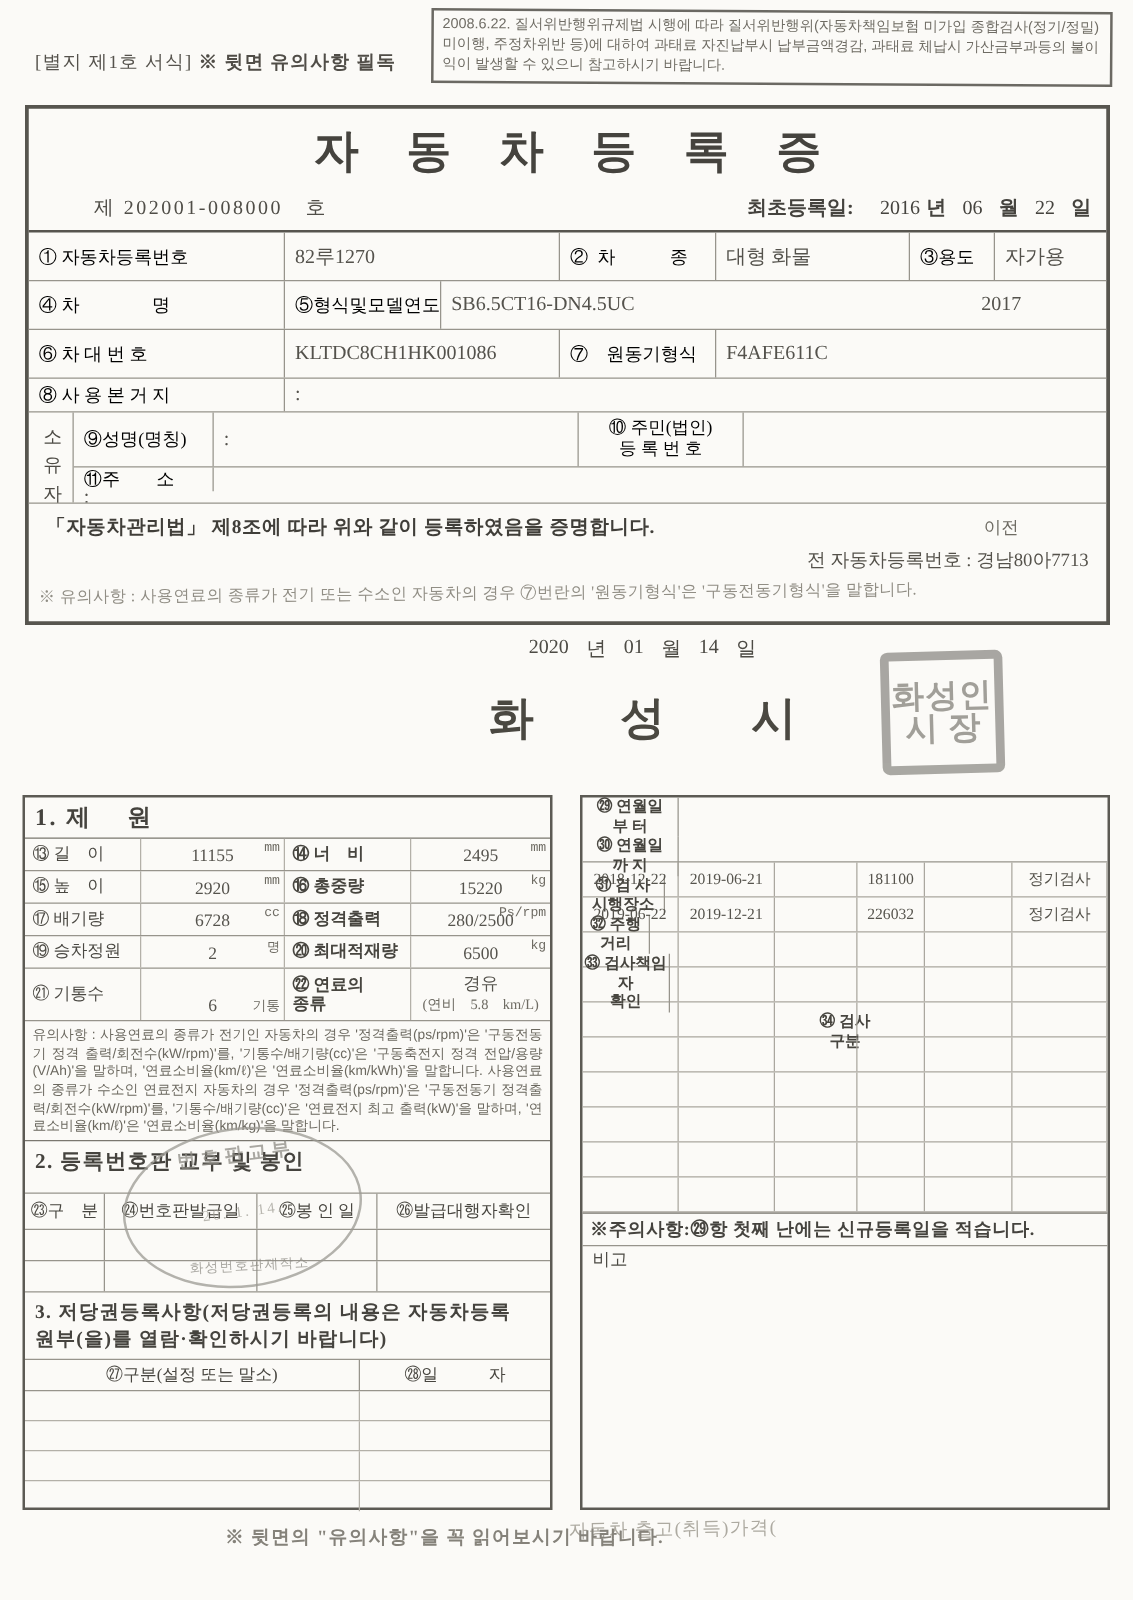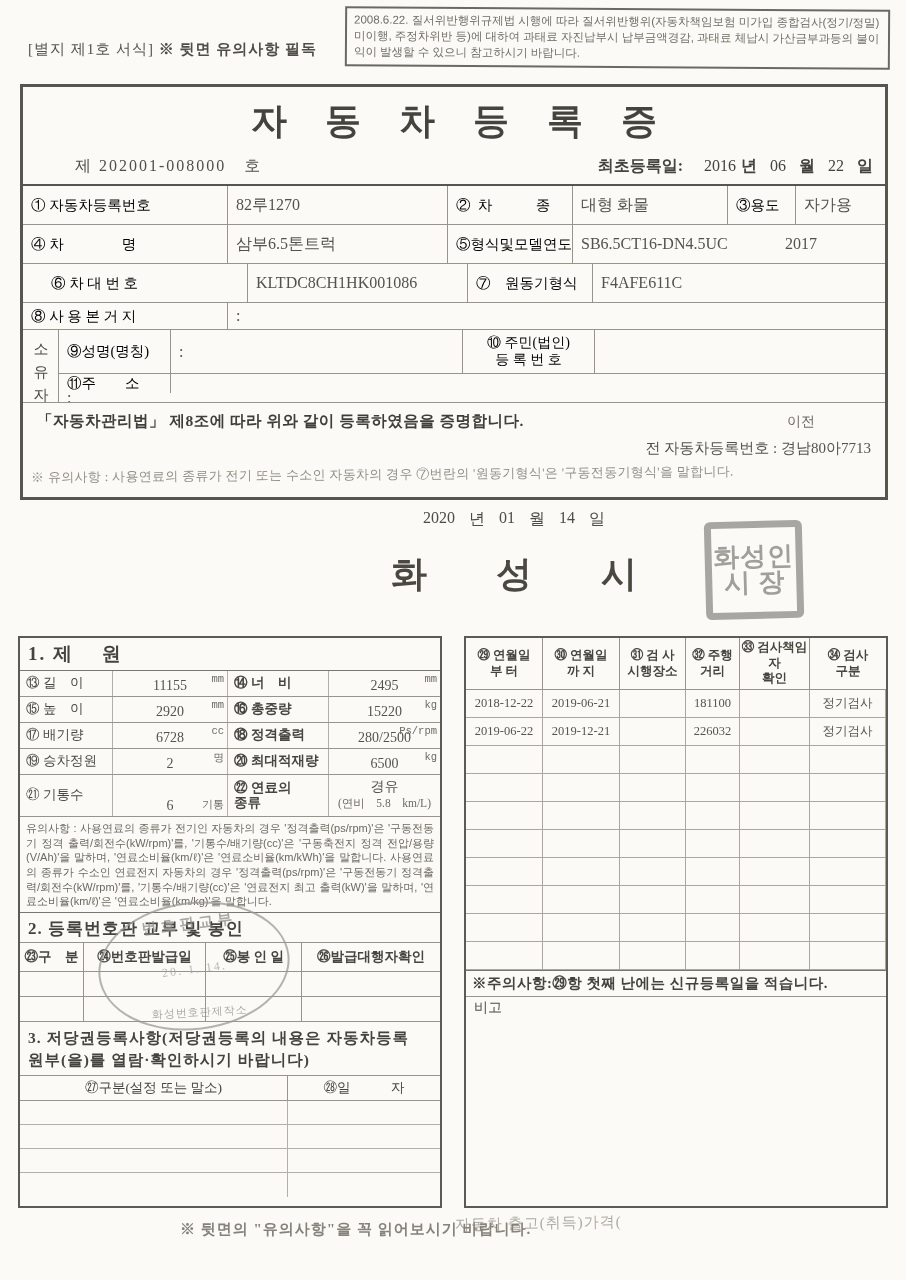--- a/index.html
+++ b/index.html
@@ -21,21 +21,21 @@
   .firstreg { position:absolute; right:12px; top:8px; color:#45433e; }
   .firstreg b { font-weight:bold; }
   .firstreg span.v { display:inline-block; min-width:34px; text-align:center; }
 
   .reg-table { border-top:2px solid #57554f; }
   .r { display:flex; border-bottom:1px solid #97948c; }
   .c { border-right:1px solid #97948c; display:flex; align-items:center; padding:0 8px; overflow:hidden; }
   .c:last-child { border-right:none; }
   .lab { font-size:14.5px; color:#000000; white-space:pre; }
   .val { font-size:16px; color:#54524c; white-space:pre; }
-  .row1 { height:39px; } .row2 { height:39px; } .row3 { height:39px;padding-left:20px; }
+  .row1 { height:39px; } .row2 { height:39px; } .row3 { height:39px; }
   .row4 { height:27px; }
   .owner-wrap { display:flex; border-bottom:1px solid #97948c; }
   .owner-cell { width:36px; border-right:1px solid #97948c; display:flex; align-items:center; justify-content:center; }
   .owner-vert { writing-mode:vertical-rl; text-orientation:upright; font-size:15px; letter-spacing:7px; color:#4d4b45; }
   .owner-right { flex:1; }
   .owner-row-a { display:flex; height:44px; border-bottom:1px solid #97948c; }
   .owner-row-b { display:flex; height:28px;flex-direction:column; }
   .two-line { white-space:pre-line; line-height:1.15; font-size:14px; text-align:center; width:100%; }
 
   
@@ -61,40 +61,40 @@
   .spec-row { display:flex; border-bottom:1px solid #97948c; height:26px; }
   .spec-row.tall { height:42px; }
   .sl { width:92px; padding:0 4px 0 6px; font-size:13.5px; display:flex; align-items:center; color:#4a4842; white-space:pre-line; line-height:1.1; }
   .sv { width:116px; border-left:1px solid #b3b0a8; border-right:1px solid #b3b0a8; position:relative; display:flex; align-items:flex-end; justify-content:center; font-size:14px; color:#55534d; padding-bottom:2px; }
   .sv .unit { position:absolute; right:3px; top:2px; font-size:10.5px; font-family:"Liberation Mono","DejaVu Sans Mono",monospace; color:#6e6b63; }
   .sl2 { width:100px; padding:0 2px 0 6px; font-size:13.5px; font-weight:bold; display:flex; align-items:center; color:#47453f; white-space:pre-line; line-height:1.1; }
   .sv2 { flex:1; border-left:1px solid #b3b0a8; position:relative; display:flex; flex-direction:column; align-items:center; justify-content:flex-end; font-size:14px; color:#55534d; padding-bottom:2px; }
   .sv2 .unit { position:absolute; right:3px; top:2px; font-size:10.5px; font-family:"Liberation Mono","DejaVu Sans Mono",monospace; color:#6e6b63; }
   .spec-note { font-family:"Liberation Sans","DejaVu Sans",sans-serif; font-size:11px; line-height:1.33; color:#6b685f; padding:4px 6px; text-align:justify; border-bottom:1.5px solid #7a776f; height:96px; overflow:hidden; }
   .s2-title { font-size:17px; font-weight:bold; letter-spacing:1px; padding:4px 8px 2px; color:#45433e;font-family:Liberation Serif, serif; }
-  .plate-head { display:flex; border-top:1px solid #97948c; border-bottom:1px solid #97948c; height:30px; font-size:13.5px; font-weight:bold; color:#47453f; }
+  .plate-head { display:flex; border-top:1px solid #97948c; border-bottom:1px solid #97948c; height:30px; font-size:13.5px; font-weight:normal; color:#47453f;margin-top:12px; }
   .plate-head .pc, .plate-row .pc { display:flex; align-items:center; justify-content:center; border-right:1px solid #97948c; }
   .pc:last-child { border-right:none; }
   .pc.w1{width:64px;} .pc.w2{width:122px;} .pc.w3{width:96px;} .pc.w4{flex:1;}
   .plate-row { display:flex; height:25px; border-bottom:1px solid #97948c; }
   .round-stamp { position:absolute; left:78px; top:264px; width:192px; height:128px; border:2.5px solid #9c9a93; border-radius:50%; transform:rotate(-7deg); opacity:0.75; display:flex; flex-direction:column; align-items:center; justify-content:space-between; padding:10px 0 8px; pointer-events:none; color:#8e8c85; }
   .round-stamp .rs1 { font-size:15px; font-weight:bold; letter-spacing:4px; }
   .round-stamp .rs2 { font-size:12px; letter-spacing:2px; color:#a3a199; }
   .round-stamp .rs3 { font-size:11px; letter-spacing:1px; transform:rotate(4deg); }
   .s3-title { font-size:15.5px; font-weight:bold; line-height:1.45; padding:5px 8px 3px; letter-spacing:1px; color:#45433e; white-space:pre-line; }
   .mort-head { display:flex; border-top:1px solid #97948c; border-bottom:1px solid #97948c; height:26px; font-size:13.5px; color:#47453f; }
   .mort-head .mc { display:flex; align-items:center; justify-content:center; }
   .mc.m1 { width:268px; border-right:1px solid #97948c; }
   .mc.m2 { flex:1; }
   .mort-row { display:flex; height:24px; border-bottom:1px solid #b3b0a8; }
   .mort-row .mc { border-right:1px solid #b3b0a8; }
   .mort-row .mc:last-child { border-right:none; }
 
   
-  .insp-head { display:flex; border-bottom:1px solid #97948c; height:52px; font-size:12.5px; font-weight:bold; color:#47453f; }
+  .insp-head { display:flex; border-bottom:1px solid #97948c; height:52px; font-size:12.5px; font-weight:bold; color:#47453f;flex-direction:column; }
   .insp-head .ic { display:flex; align-items:center; justify-content:center; border-right:1px solid #97948c; white-space:pre-line; text-align:center; line-height:1.25; }
   .ic:last-child { border-right:none; }
   .ic.i1{width:77px;} .ic.i2{width:77px;} .ic.i3{width:66px;} .ic.i4{width:54px;} .ic.i5{width:70px;} .ic.i6{flex:1;}
   .insp-row { display:flex; height:28px; border-bottom:1px solid #aaa79f; font-size:12.5px; color:#56544d; }
   .insp-row .ic { display:flex; align-items:center; justify-content:center; border-right:1px solid #aaa79f; white-space:nowrap; }
   .caution { border-top:1.5px solid #7a776f; font-size:14.5px; font-weight:bold; color:#45433e; padding:3px 6px; letter-spacing:0.5px; }
   .remark { border-top:1px solid #97948c; font-size:14px; color:#4d4b45; padding:2px 8px; height:152px; }
 
   
   .footer { position:absolute; left:0; right:0; top:1214px; height:40px; }
@@ -148,23 +148,20 @@
             <span class="lab">③용도</span>
           </div>
         <div class="c" style="flex:1">
             <span class="val">자가용</span>
           </div>
       </div>
       <div class="r row2">
         <div class="c" style="width:205px">
             <span class="lab">④ 차　　　　명</span>
           </div>
-        <div class="c" style="width:220px">
-            <span class="val">삼부6.5톤트럭</span>
-          </div>
         <div class="c" style="width:125px">
             <span class="lab">⑤형식및모델연도</span>
           </div>
         <div class="c" style="flex:1; justify-content:space-between">
             <span class="val">SB6.5CT16-DN4.5UC</span>
             <span class="val" style="margin-right:60px">2017</span>
           </div>
       </div>
       <div class="r row3">
         <div class="c" style="width:205px">

